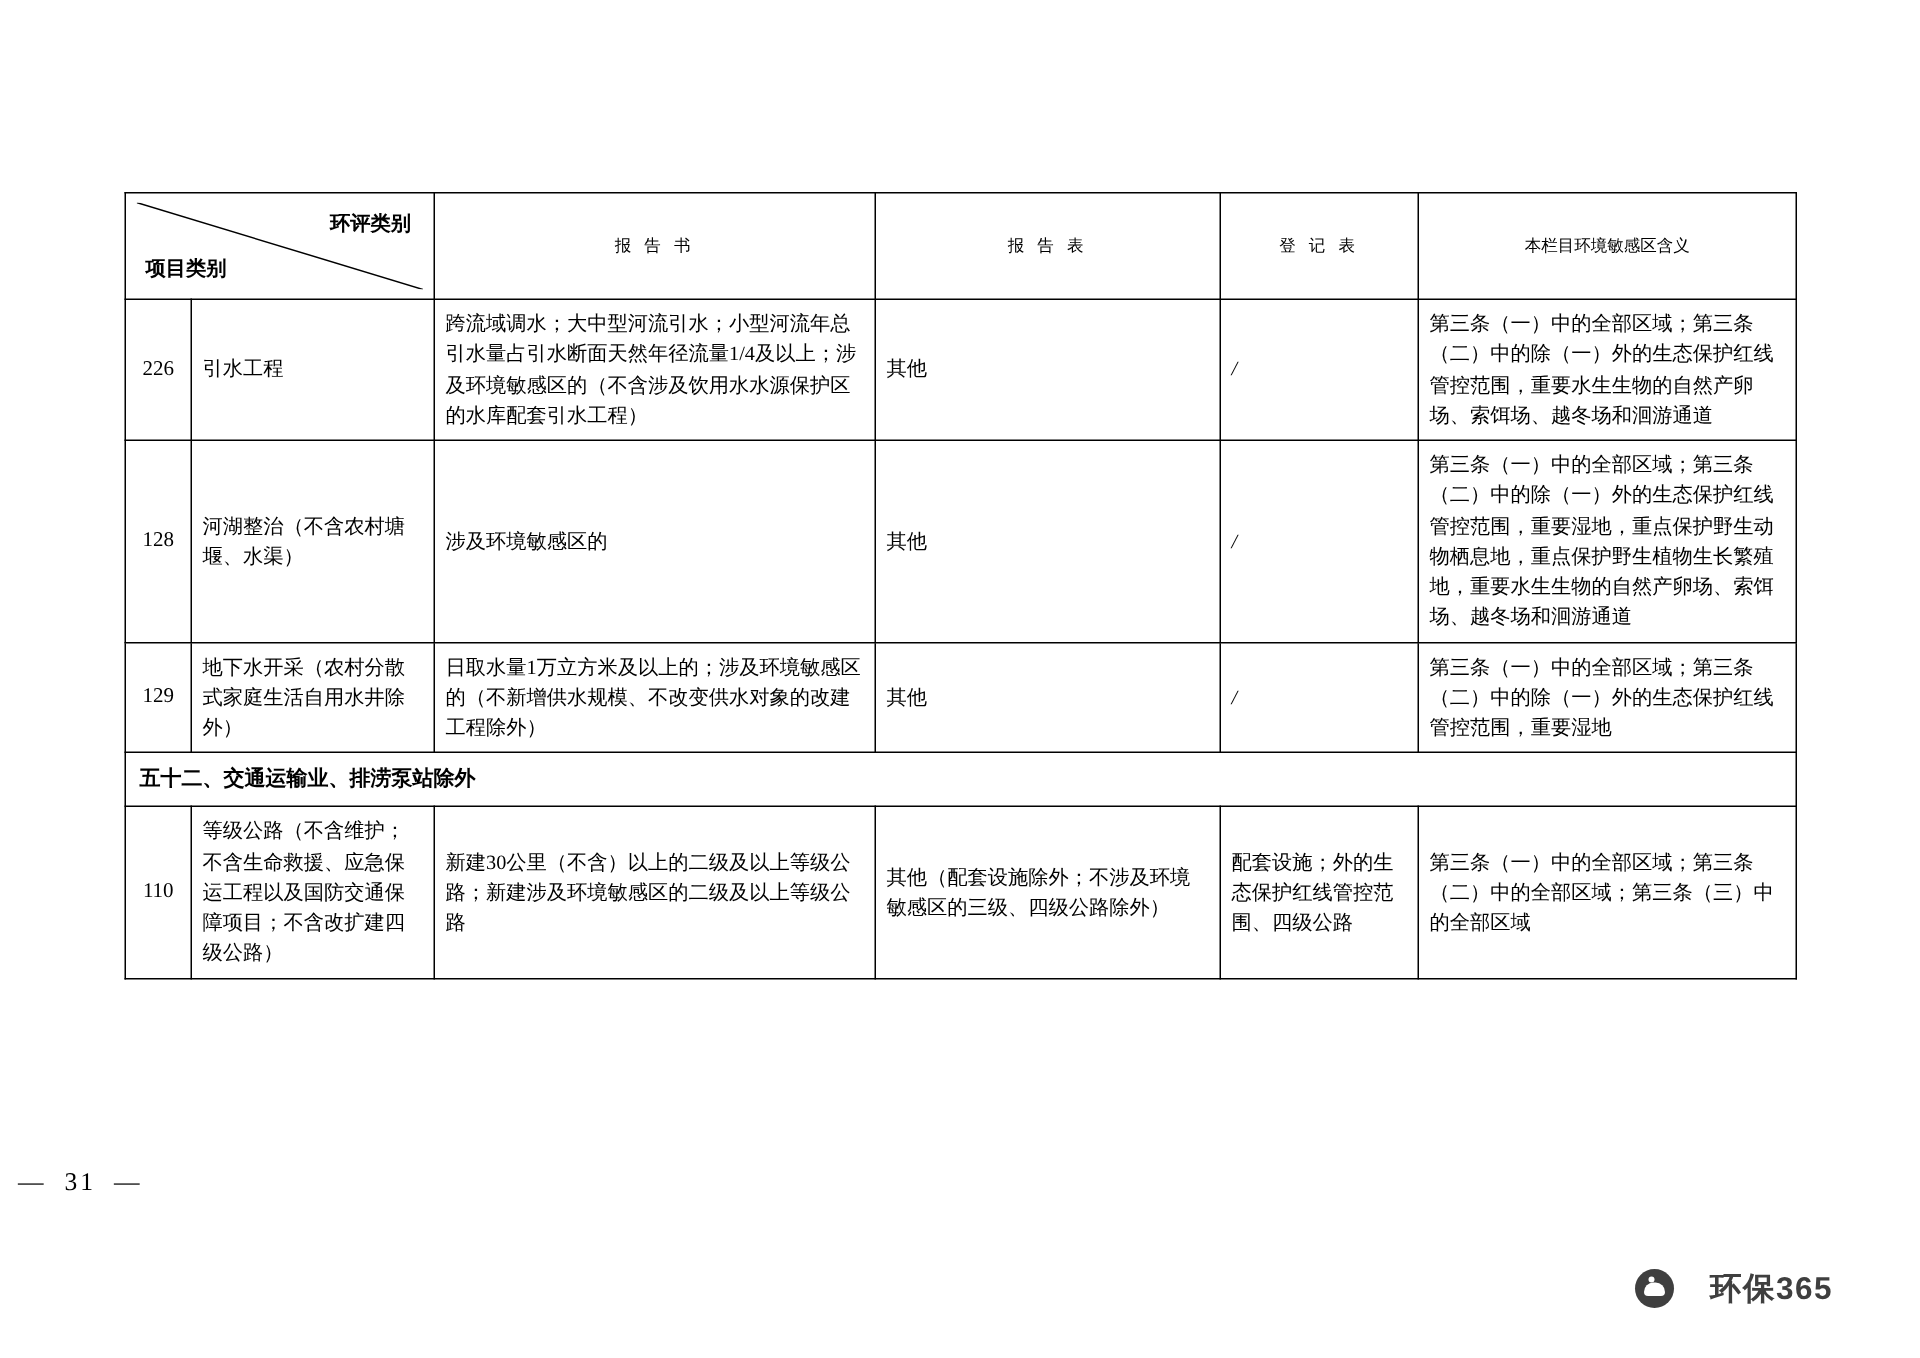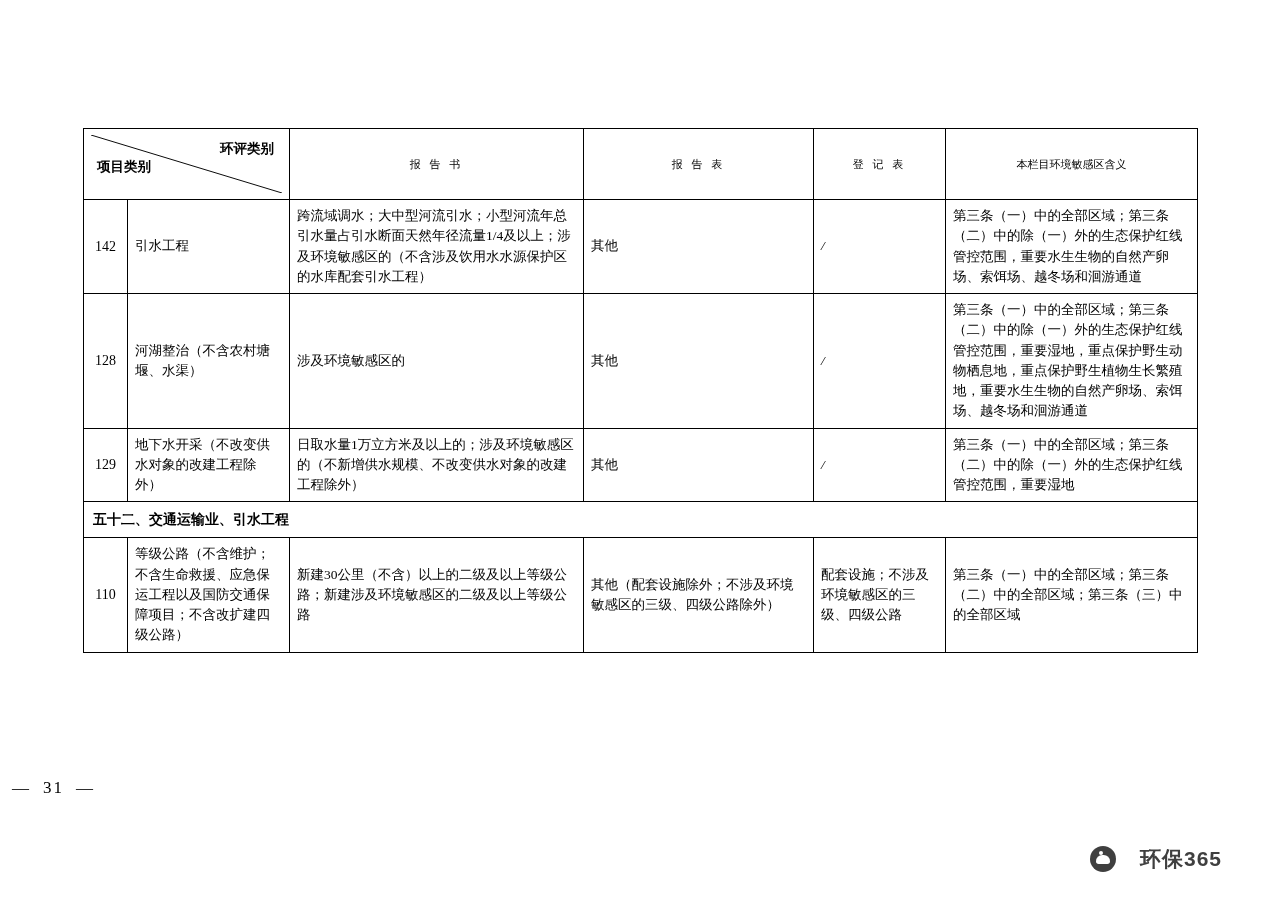--- a/index.html
+++ b/index.html
@@ -75,21 +75,21 @@
   .hdr-top {
     position: absolute;
     right: 8px;
     top: 4px;
     font-size: 13.5px;
     font-weight: bold;
   }
   .hdr-bot {
     position: absolute;
     left: 6px;
-    bottom: 16px;
+    bottom: 4px;
     font-size: 13.5px;
     font-weight: bold;
     font-family: Liberation Serif, serif;
   }
   .hdr-title {
     text-align: center;
     font-weight: bold;
     font-size: 11px;
     letter-spacing: 3px;
   }
@@ -200,57 +200,57 @@
           </th>
           <th class="hdr-title">报 告 书</th>
           <th class="hdr-title">报 告 表</th>
           <th class="hdr-title">登 记 表</th>
           <th class="hdr-title nospace">本栏目环境敏感区含义</th>
         </tr>
       </thead>
       <tbody>
 
         <tr>
-          <td class="num">142</td>
+          <td class="num">226</td>
           <td class="cell">引水工程</td>
           <td class="cell">跨流域调水；大中型河流引水；小型河流年总引水量占引水断面天然年径流量1/4及以上；涉及环境敏感区的（不含涉及饮用水水源保护区的水库配套引水工程）</td>
           <td class="cell">其他</td>
           <td class="slash">/</td>
           <td class="cell">第三条（一）中的全部区域；第三条（二）中的除（一）外的生态保护红线管控范围，重要水生生物的自然产卵场、索饵场、越冬场和洄游通道</td>
         </tr>
 
 
         <tr>
           <td class="num">128</td>
           <td class="cell">河湖整治（不含农村塘堰、水渠）</td>
           <td class="cell">涉及环境敏感区的</td>
           <td class="cell">其他</td>
           <td class="slash">/</td>
           <td class="cell">第三条（一）中的全部区域；第三条（二）中的除（一）外的生态保护红线管控范围，重要湿地，重点保护野生动物栖息地，重点保护野生植物生长繁殖地，重要水生生物的自然产卵场、索饵场、越冬场和洄游通道</td>
         </tr>
 
         <tr>
           <td class="num">129</td>
-          <td class="cell">地下水开采（不改变供水对象的改建工程除外）</td>
+          <td class="cell">地下水开采（农村分散式家庭生活自用水井除外）</td>
           <td class="cell">日取水量1万立方米及以上的；涉及环境敏感区的（不新增供水规模、不改变供水对象的改建工程除外）</td>
           <td class="cell">其他</td>
           <td class="slash">/</td>
           <td class="cell">第三条（一）中的全部区域；第三条（二）中的除（一）外的生态保护红线管控范围，重要湿地</td>
         </tr>
 
         <tr class="section">
-          <td colspan="6">五十二、交通运输业、引水工程</td>
+          <td colspan="6">五十二、交通运输业、排涝泵站除外</td>
         </tr>
 
         <tr>
           <td class="num">110</td>
           <td class="cell">等级公路（不含维护；不含生命救援、应急保运工程以及国防交通保障项目；不含改扩建四级公路）</td>
           <td class="cell">新建30公里（不含）以上的二级及以上等级公路；新建涉及环境敏感区的二级及以上等级公路</td>
           <td class="cell">其他（配套设施除外；不涉及环境敏感区的三级、四级公路除外）</td>
-          <td class="cell">配套设施；不涉及环境敏感区的三级、四级公路</td>
+          <td class="cell">配套设施；外的生态保护红线管控范围、四级公路</td>
           <td class="cell">第三条（一）中的全部区域；第三条（二）中的全部区域；第三条（三）中的全部区域</td>
         </tr>
 
       </tbody>
     </table>
   </div>
 
   <div class="page-number">
     <span class="dash">—</span><span>31</span><span class="dash">—</span>
   </div>

